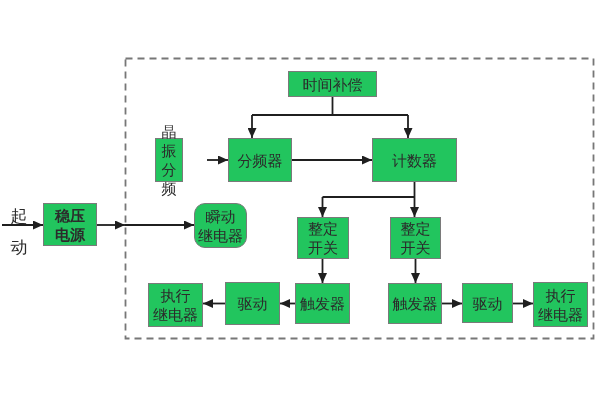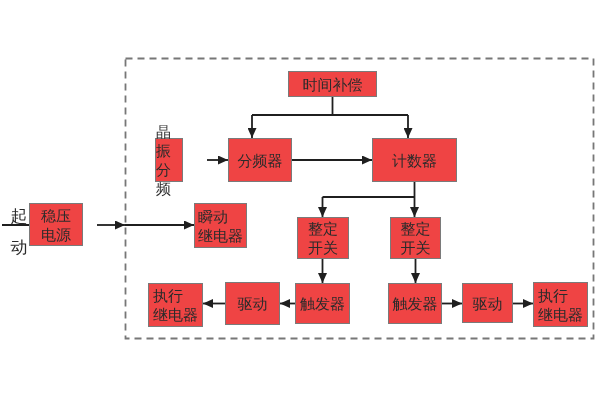--- a/index.html
+++ b/index.html
@@ -19,26 +19,26 @@
     position: absolute;
     left: 0;
     top: 0;
     width: 600px;
     height: 400px;
   }
   .box {
     position: absolute;
     box-sizing: border-box;
     border: 1.5px solid #7a7a7a;
-    background: #ef4444;
+    background: #22c55e;
     color: #2b2b2b;
     font-size: 15px;
     line-height: 19px;
     white-space: pre-line;
-    text-align: left;
+    text-align: center;
     display: flex;
     align-items: center;
     justify-content: center;
   }
   .start-label {
     position: absolute;
     left: 6px;
     top: 201px;
     width: 26px;
     color: #2b2b2b;
@@ -89,33 +89,33 @@
       <path d="M225 303.5 H203" marker-end="url(#ah)"></path>
 
       <path d="M442 303.5 H462" marker-end="url(#ah)"></path>
       <path d="M513 303.5 H533" marker-end="url(#ah)"></path>
     </g>
   </svg>
 
   <div class="start-label">起
 动</div>
 
-  <div class="box" style="left:29px; top:203px; width:54px; height:43px;">稳压
+  <div class="box" style="left:43px; top:203px; width:54px; height:43px;font-weight:bold;">稳压
 电源</div>
 
   <div class="box" style="left:288px; top:71px; width:89px; height:26px;">时间补偿</div>
 
   <div class="box" style="left:155px; top:138px; width:28px; height:44px;">晶振
 分频</div>
 
   <div class="box" style="left:228px; top:138px; width:64px; height:44px;">分频器</div>
 
   <div class="box" style="left:372px; top:138px; width:85px; height:44px;">计数器</div>
 
-  <div class="box" style="left:194px; top:203px; width:53px; height:45px;">瞬动
+  <div class="box" style="left:194px; top:203px; width:53px; height:45px;border-radius:11px;">瞬动
 继电器</div>
 
   <div class="box" style="left:297px; top:217px; width:52px; height:42px;">整定
 开关</div>
 
   <div class="box" style="left:390px; top:217px; width:51px; height:42px;">整定
 开关</div>
 
   <div class="box" style="left:295px; top:283px; width:55px; height:41px;">触发器</div>
 

